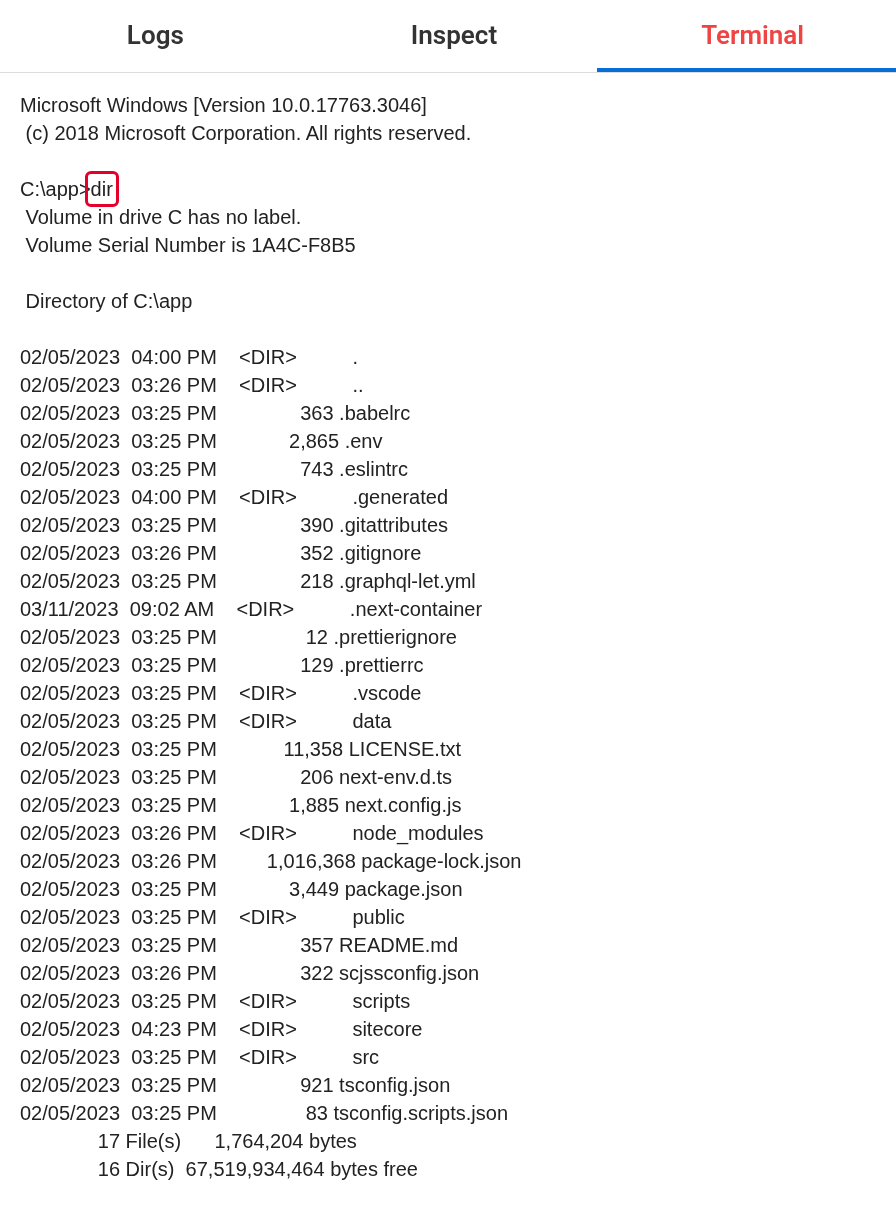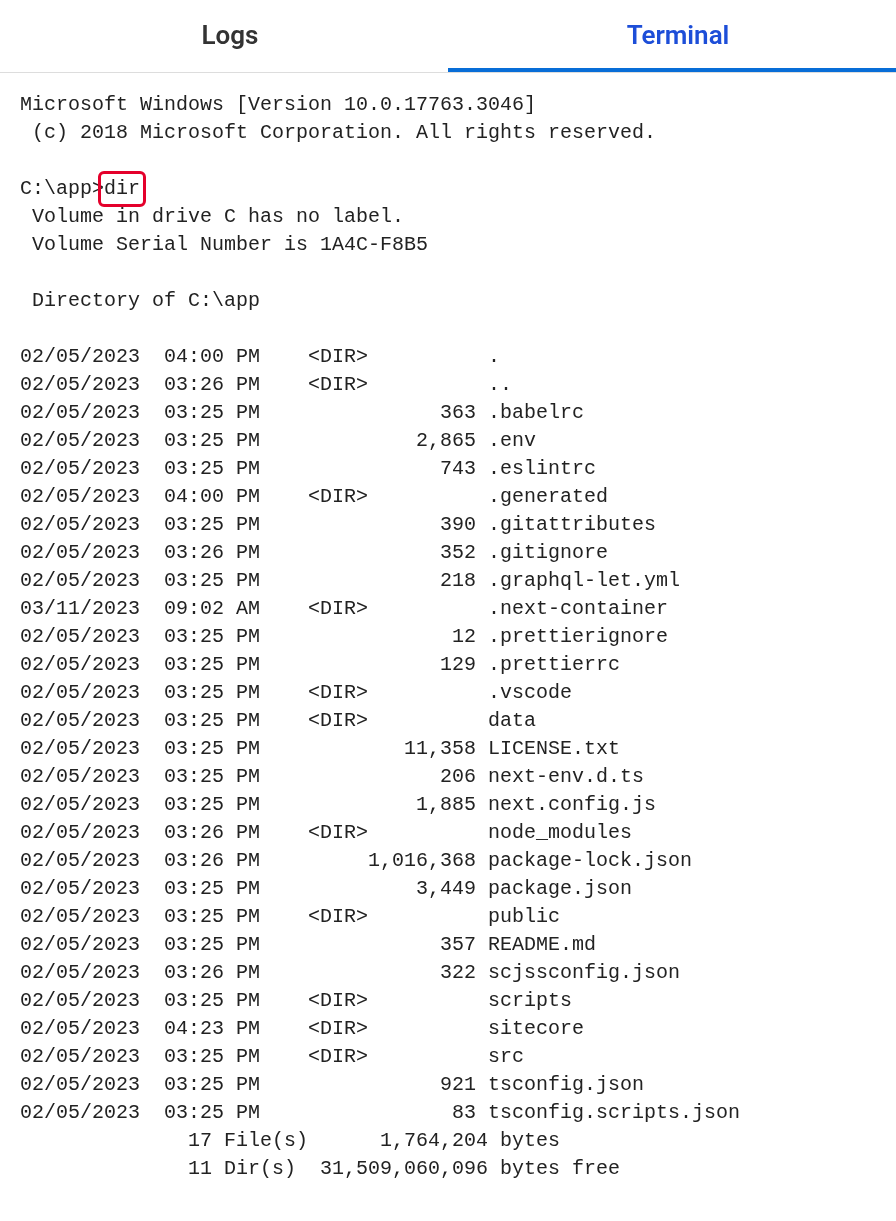--- a/index.html
+++ b/index.html
@@ -19,25 +19,25 @@
     flex: 1;
     text-align: center;
     padding: 20px 0 18px 12px;
     font-size: 26px;
     font-weight: 600;
     color: #333;
     cursor: pointer;
     border-bottom: 4px solid transparent;
   }
   .tab.active {
-    color: #1d4ed8;
+    color: #ef4444;
     border-bottom: 4px solid #086dd7;
   }
   .terminal {
-    font-family: Liberation Mono, monospace;
+    font-family: Liberation Sans, sans-serif;
     font-size: 20px;
     line-height: 28px;
     color: #222;
     padding: 18px 20px;
     white-space: pre;
     letter-spacing: 0;
   }
   .hl {
     position: relative;
     display: inline-block;
@@ -51,20 +51,21 @@
     right: -6px;
     bottom: -4px;
     pointer-events: none;
   }
 </style>
 </head>
 <body>
 
 <div class="tabbar">
   <div class="tab">Logs</div>
+  <div class="tab">Inspect</div>
   <div class="tab active">Terminal</div>
 </div>
 
 <div class="terminal"><span>Microsoft Windows [Version 10.0.17763.3046]</span>
 <span> (c) 2018 Microsoft Corporation. All rights reserved.</span>
 
 <span>C:\app&gt;</span><span class="hl"><span>dir</span><span class="hl-box"></span></span>
 <span> Volume in drive C has no label.</span>
 <span> Volume Serial Number is 1A4C-F8B5</span>
 
@@ -92,14 +93,14 @@
 02/05/2023  03:25 PM             3,449 package.json
 02/05/2023  03:25 PM    &lt;DIR&gt;          public
 02/05/2023  03:25 PM               357 README.md
 02/05/2023  03:26 PM               322 scjssconfig.json
 02/05/2023  03:25 PM    &lt;DIR&gt;          scripts
 02/05/2023  04:23 PM    &lt;DIR&gt;          sitecore
 02/05/2023  03:25 PM    &lt;DIR&gt;          src
 02/05/2023  03:25 PM               921 tsconfig.json
 02/05/2023  03:25 PM                83 tsconfig.scripts.json
 </span><span>              17 File(s)      1,764,204 bytes</span>
-<span>              11 Dir(s)  31,509,060,096 bytes free</span>
+<span>              16 Dir(s)  67,519,934,464 bytes free</span>
 </div>
 
 </body></html>

